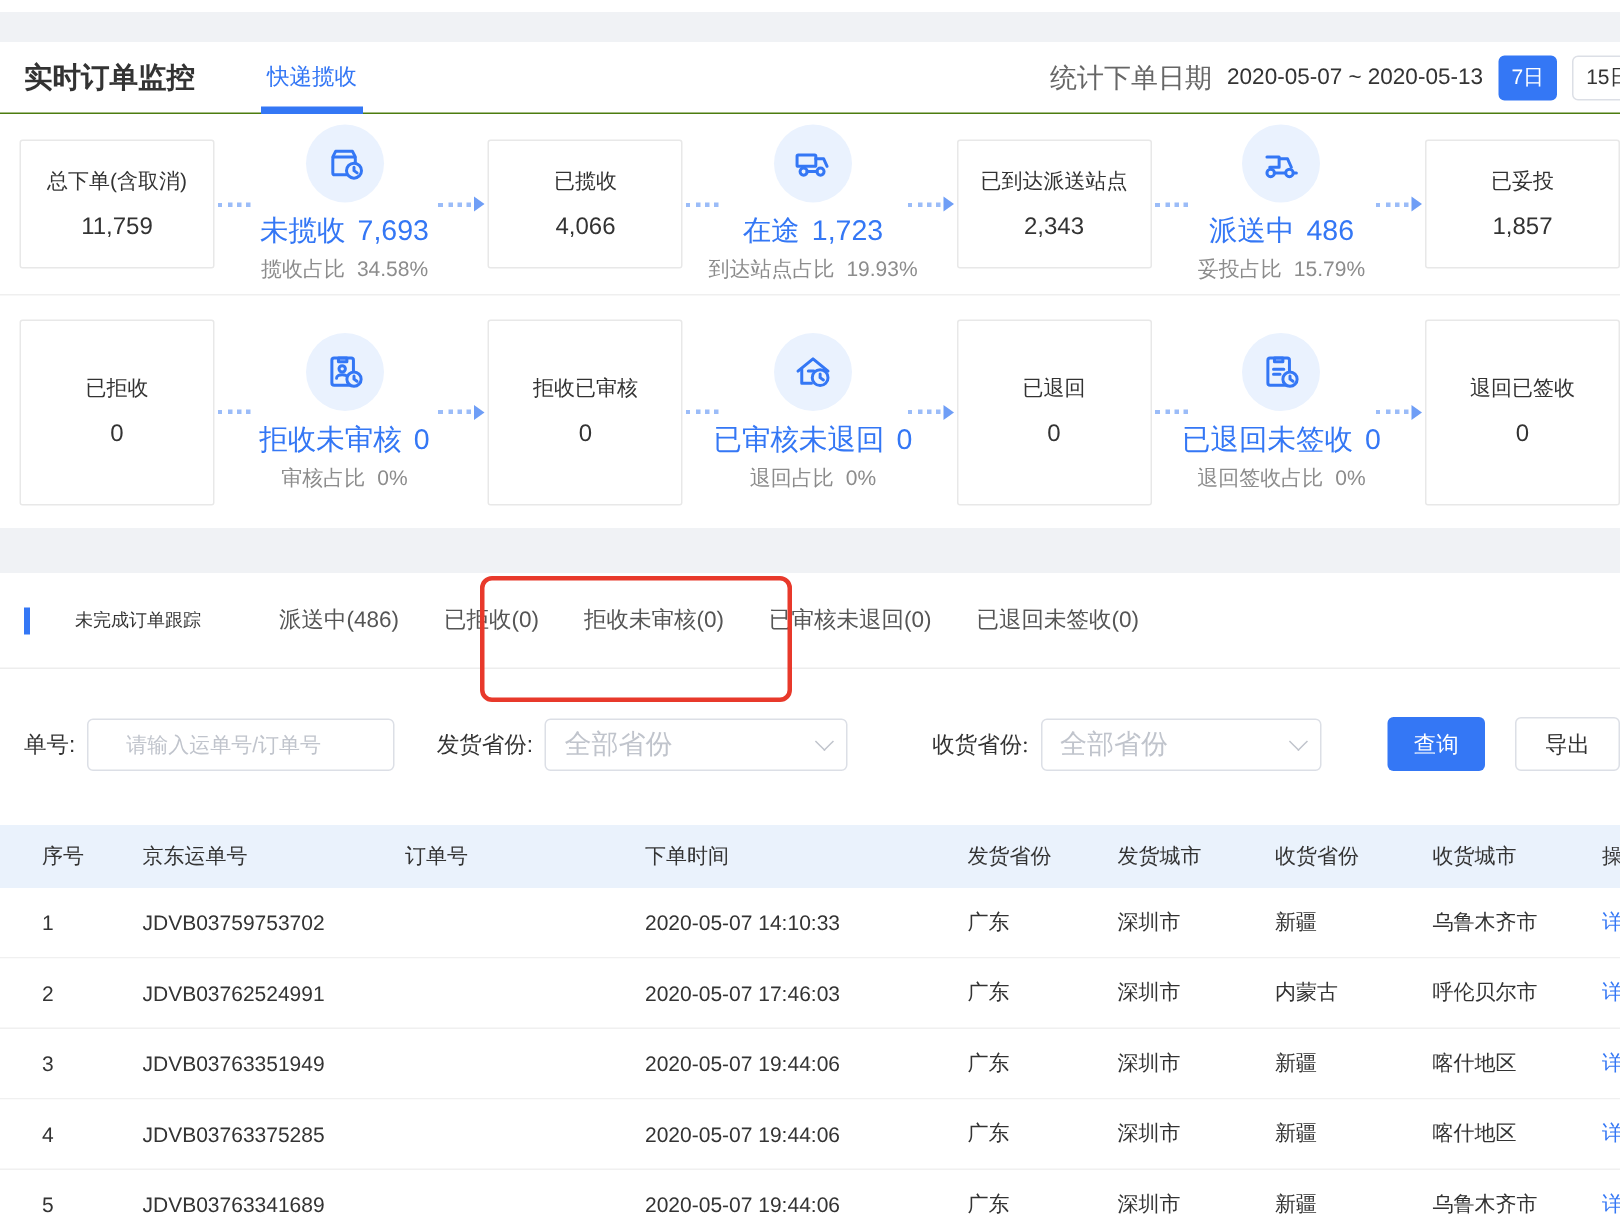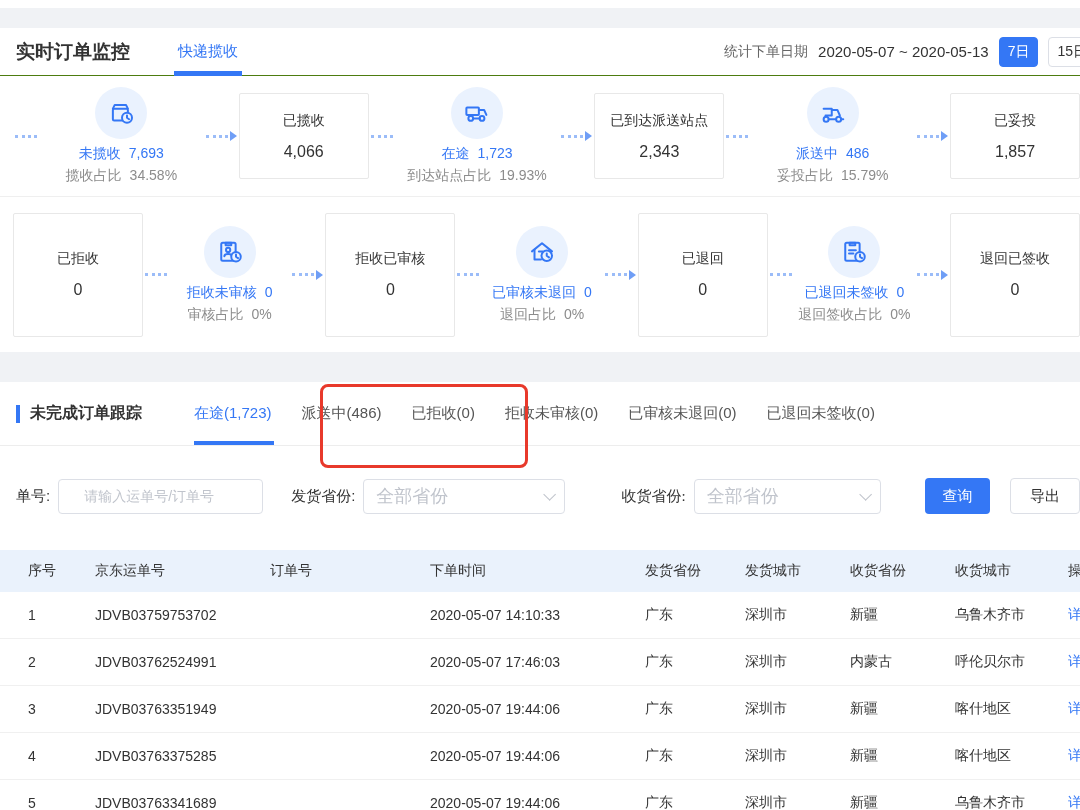--- a/index.html
+++ b/index.html
@@ -17,48 +17,48 @@
   .top-strip{height:8px;background:#fff;}
   .gap{height:20px;}
   .panel{background:#fff;}
 
   
   .p1-header{display:flex;align-items:center;height:48px;padding:0 0 0 16px;border-bottom:1px solid #4d7c0f;position:relative;}
   .page-title{font-size:19px;font-weight:bold;color:var(--text1);}
   .nav-tab{margin-left:48px;font-size:15px;color:var(--accent);height:48px;display:flex;align-items:center;position:relative;cursor:pointer;}
   .nav-tab::after{content:"";position:absolute;left:-4px;right:-4px;bottom:0;height:5px;background:var(--accent);}
   .p1-right{margin-left:auto;display:flex;align-items:center;gap:10px;margin-right:-16px;}
-  .date-label{font-size:14px;color:var(--text2);}
+  .date-label{font-size:18px;color:var(--text2);}
   .date-range{font-size:15px;color:var(--text1);}
   .range-btn{height:30px;min-width:38px;padding:0 8px;border-radius:4px;font-size:14px;display:flex;align-items:center;justify-content:center;cursor:pointer;border:1px solid #dcdfe6;background:#fff;color:var(--text1);}
   .range-btn.active{background:var(--accent);border-color:var(--accent);color:#fff;}
 
   .flow{display:flex;align-items:center;padding-left:13px;overflow:hidden;}
   .flow1{height:120px;}
   .flow2{height:156px;border-top:1px solid #efefef;}
   .stat-box{width:130px;flex:0 0 130px;border:1px solid var(--border);border-radius:2px;display:flex;flex-direction:column;align-items:center;justify-content:center;gap:13px;background:#fff;}
   .flow1 .stat-box{height:86px;}
   .flow2 .stat-box{height:124px;}
   .stat-box .lbl{font-size:14px;color:var(--text1);white-space:nowrap;}
   .stat-box .val{font-size:16px;color:var(--text1);}
   .stat-stage{flex:1 1 158px;display:flex;flex-direction:column;align-items:center;justify-content:center;gap:4px;min-width:0;}
   .icon-circle{width:52px;height:52px;border-radius:50%;background:#eaf2fe;display:flex;align-items:center;justify-content:center;margin-bottom:2px;}
-  .stage-main{font-size:14px;color:var(--accent);white-space:nowrap;cursor:pointer;}
+  .stage-main{font-size:19px;color:var(--accent);white-space:nowrap;cursor:pointer;}
   .stage-main .num{margin-left:8px;}
   .stage-sub{font-size:14px;color:var(--text3);white-space:nowrap;}
   .stage-sub .num{margin-left:8px;}
   .connector{flex:0 0 auto;display:flex;align-items:center;margin:0 2px;}
   .dots{width:22px;height:0;border-top:3px dotted var(--flow-dot);}
   .arr{width:0;height:0;border-left:7px solid #6f9ef6;border-top:5px solid transparent;border-bottom:5px solid transparent;margin-left:2px;}
 
   
   .p2{min-height:430px;}
   .section-header{display:flex;align-items:center;height:64px;padding:0 16px;border-bottom:1px solid #ededed;position:relative;}
   .title-bar{width:4px;height:18px;background:var(--accent);margin-right:10px;}
-  .section-title{font-size:16px;font-weight:bold;color:var(--text1);}
+  .section-title{font-size:12px;font-weight:normal;color:var(--text1);margin-left:20px;}
   .tracking-tabs{display:flex;margin-left:52px;gap:30px;height:100%;}
   .tracking-tab{display:flex;align-items:center;font-size:15px;color:#555;position:relative;cursor:pointer;white-space:nowrap;}
   .tracking-tab.active{color:var(--accent);}
   .tracking-tab.active::after{content:"";position:absolute;left:0;width:80px;bottom:0;height:4px;background:var(--accent);}
 
   .filter-row{display:flex;align-items:center;padding:0 0 0 16px;margin-top:32px;}
   .filter-label{font-size:15px;color:var(--text1);white-space:nowrap;}
   .text-input{width:205px;height:35px;border:1px solid #dcdfe6;border-radius:4px;margin-left:8px;padding:0 25px;font-size:14px;color:var(--text1);background:#fff;}
   .text-input::placeholder{color:#c0c4cc;}
   .select{width:205px;height:35px;border:1px solid #dcdfe6;border-radius:4px;margin-left:8px;display:flex;align-items:center;justify-content:space-between;padding:0 12px;background:#fff;cursor:pointer;}
@@ -91,20 +91,24 @@
     <div class="p1-right">
       <span class="date-label">统计下单日期</span>
       <span class="date-range">2020-05-07 ~ 2020-05-13</span>
       <span id="range-buttons" style="display:flex;gap:10px;">
           <button class="range-btn active">7日</button>
           <button class="range-btn">15日</button>
         </span>
     </div>
   </div>
   <div class="flow flow1" id="flow-row-1">
+      <div class="stat-box">
+        <div class="lbl">总下单(含取消)</div>
+        <div class="val">11,759</div>
+      </div>
       <span class="connector">
         <span class="dots"></span>
       </span>
       <div class="stat-stage">
         <div class="icon-circle">
           <svg width="30" height="30" viewBox="0 0 24 24" fill="none" stroke="#3477f5" stroke-width="1.6" stroke-linecap="round" stroke-linejoin="round">
             <path d="M5.5 8.5 L7 5.5 h9 l1.5 3"></path>
             <rect x="5.5" y="8.5" width="12" height="9.5" rx="1"></rect>
             <circle cx="16.8" cy="15.8" r="4" fill="#eaf2fe"></circle>
             <path d="M16.8 14 L16.8 15.8 L18.48 17"></path>
@@ -248,21 +252,20 @@
     </div>
 </div>
 
 <div class="gap" style="height:30px;"></div>
 
 <div class="panel p2">
   <div class="section-header">
     <span class="title-bar"></span>
     <span class="section-title">未完成订单跟踪</span>
     <div class="tracking-tabs" id="tracking-tabs">
-        <span class="tracking-tab active">在途(1,723)</span>
         <span class="tracking-tab">派送中(486)</span>
         <span class="tracking-tab">已拒收(0)</span>
         <span class="tracking-tab">拒收未审核(0)</span>
         <span class="tracking-tab">已审核未退回(0)</span>
         <span class="tracking-tab">已退回未签收(0)</span>
       </div>
   </div>
 
   <div class="filter-row">
     <span class="filter-label">单号:</span>

